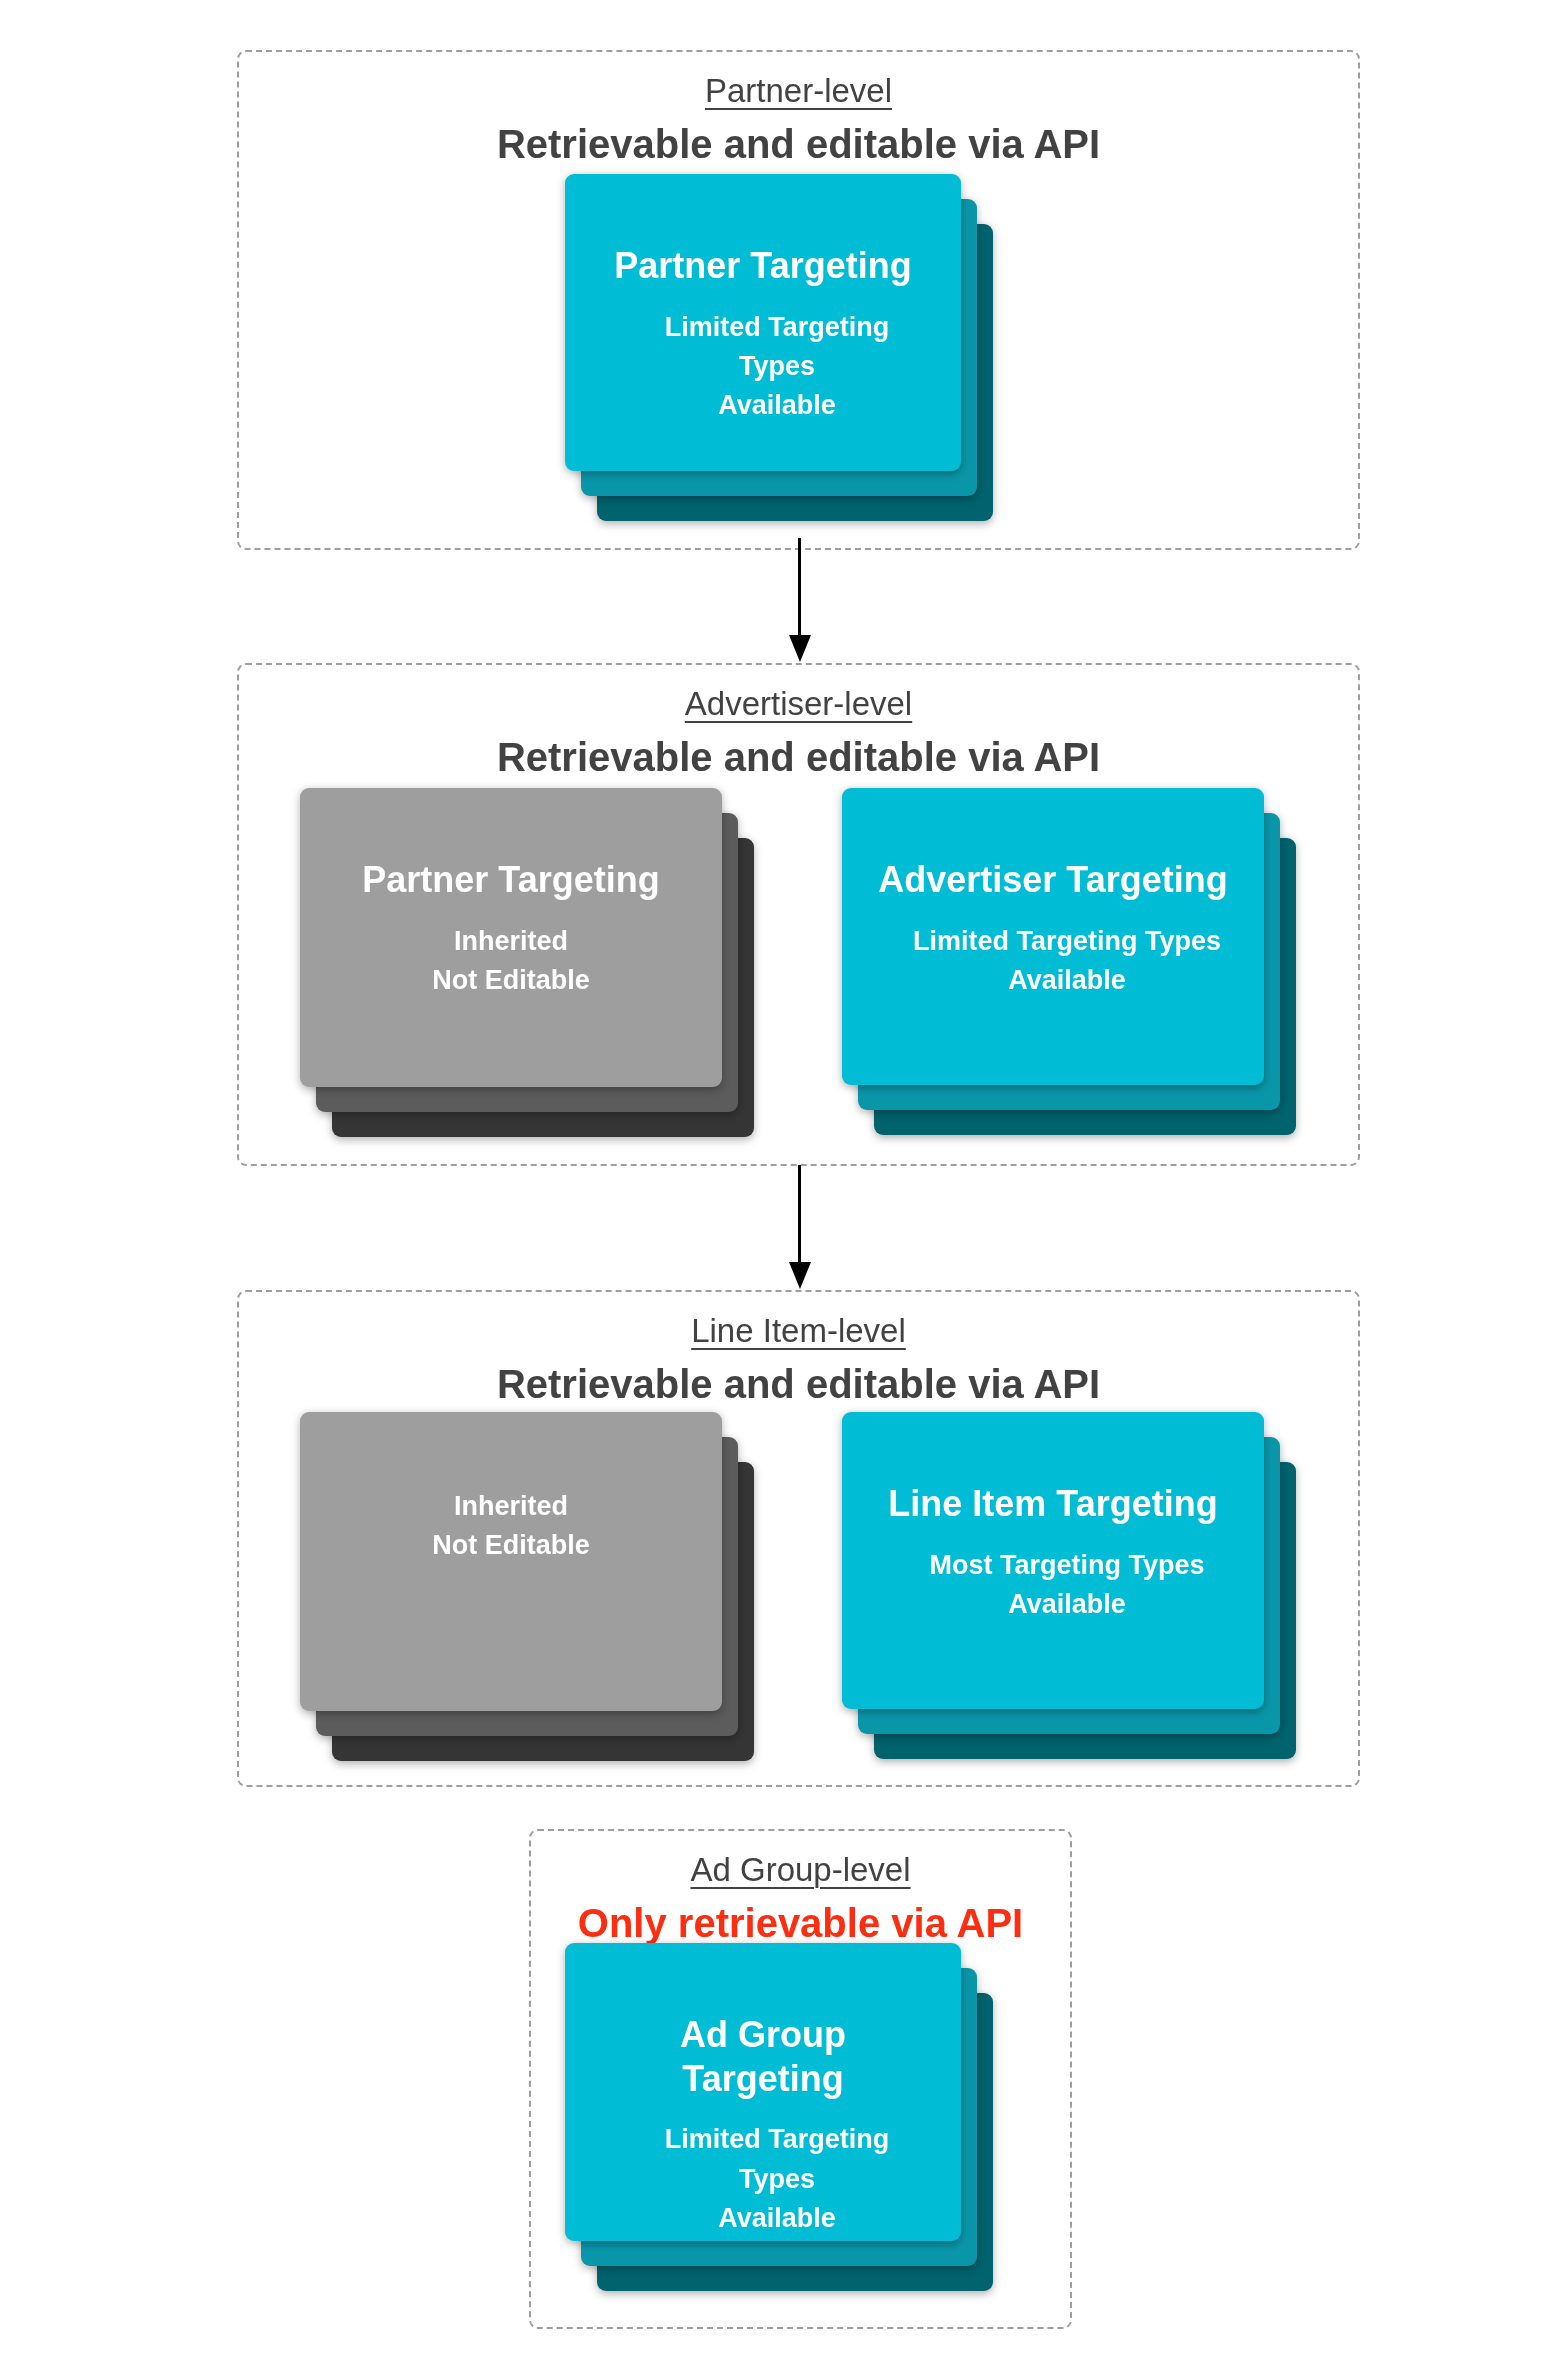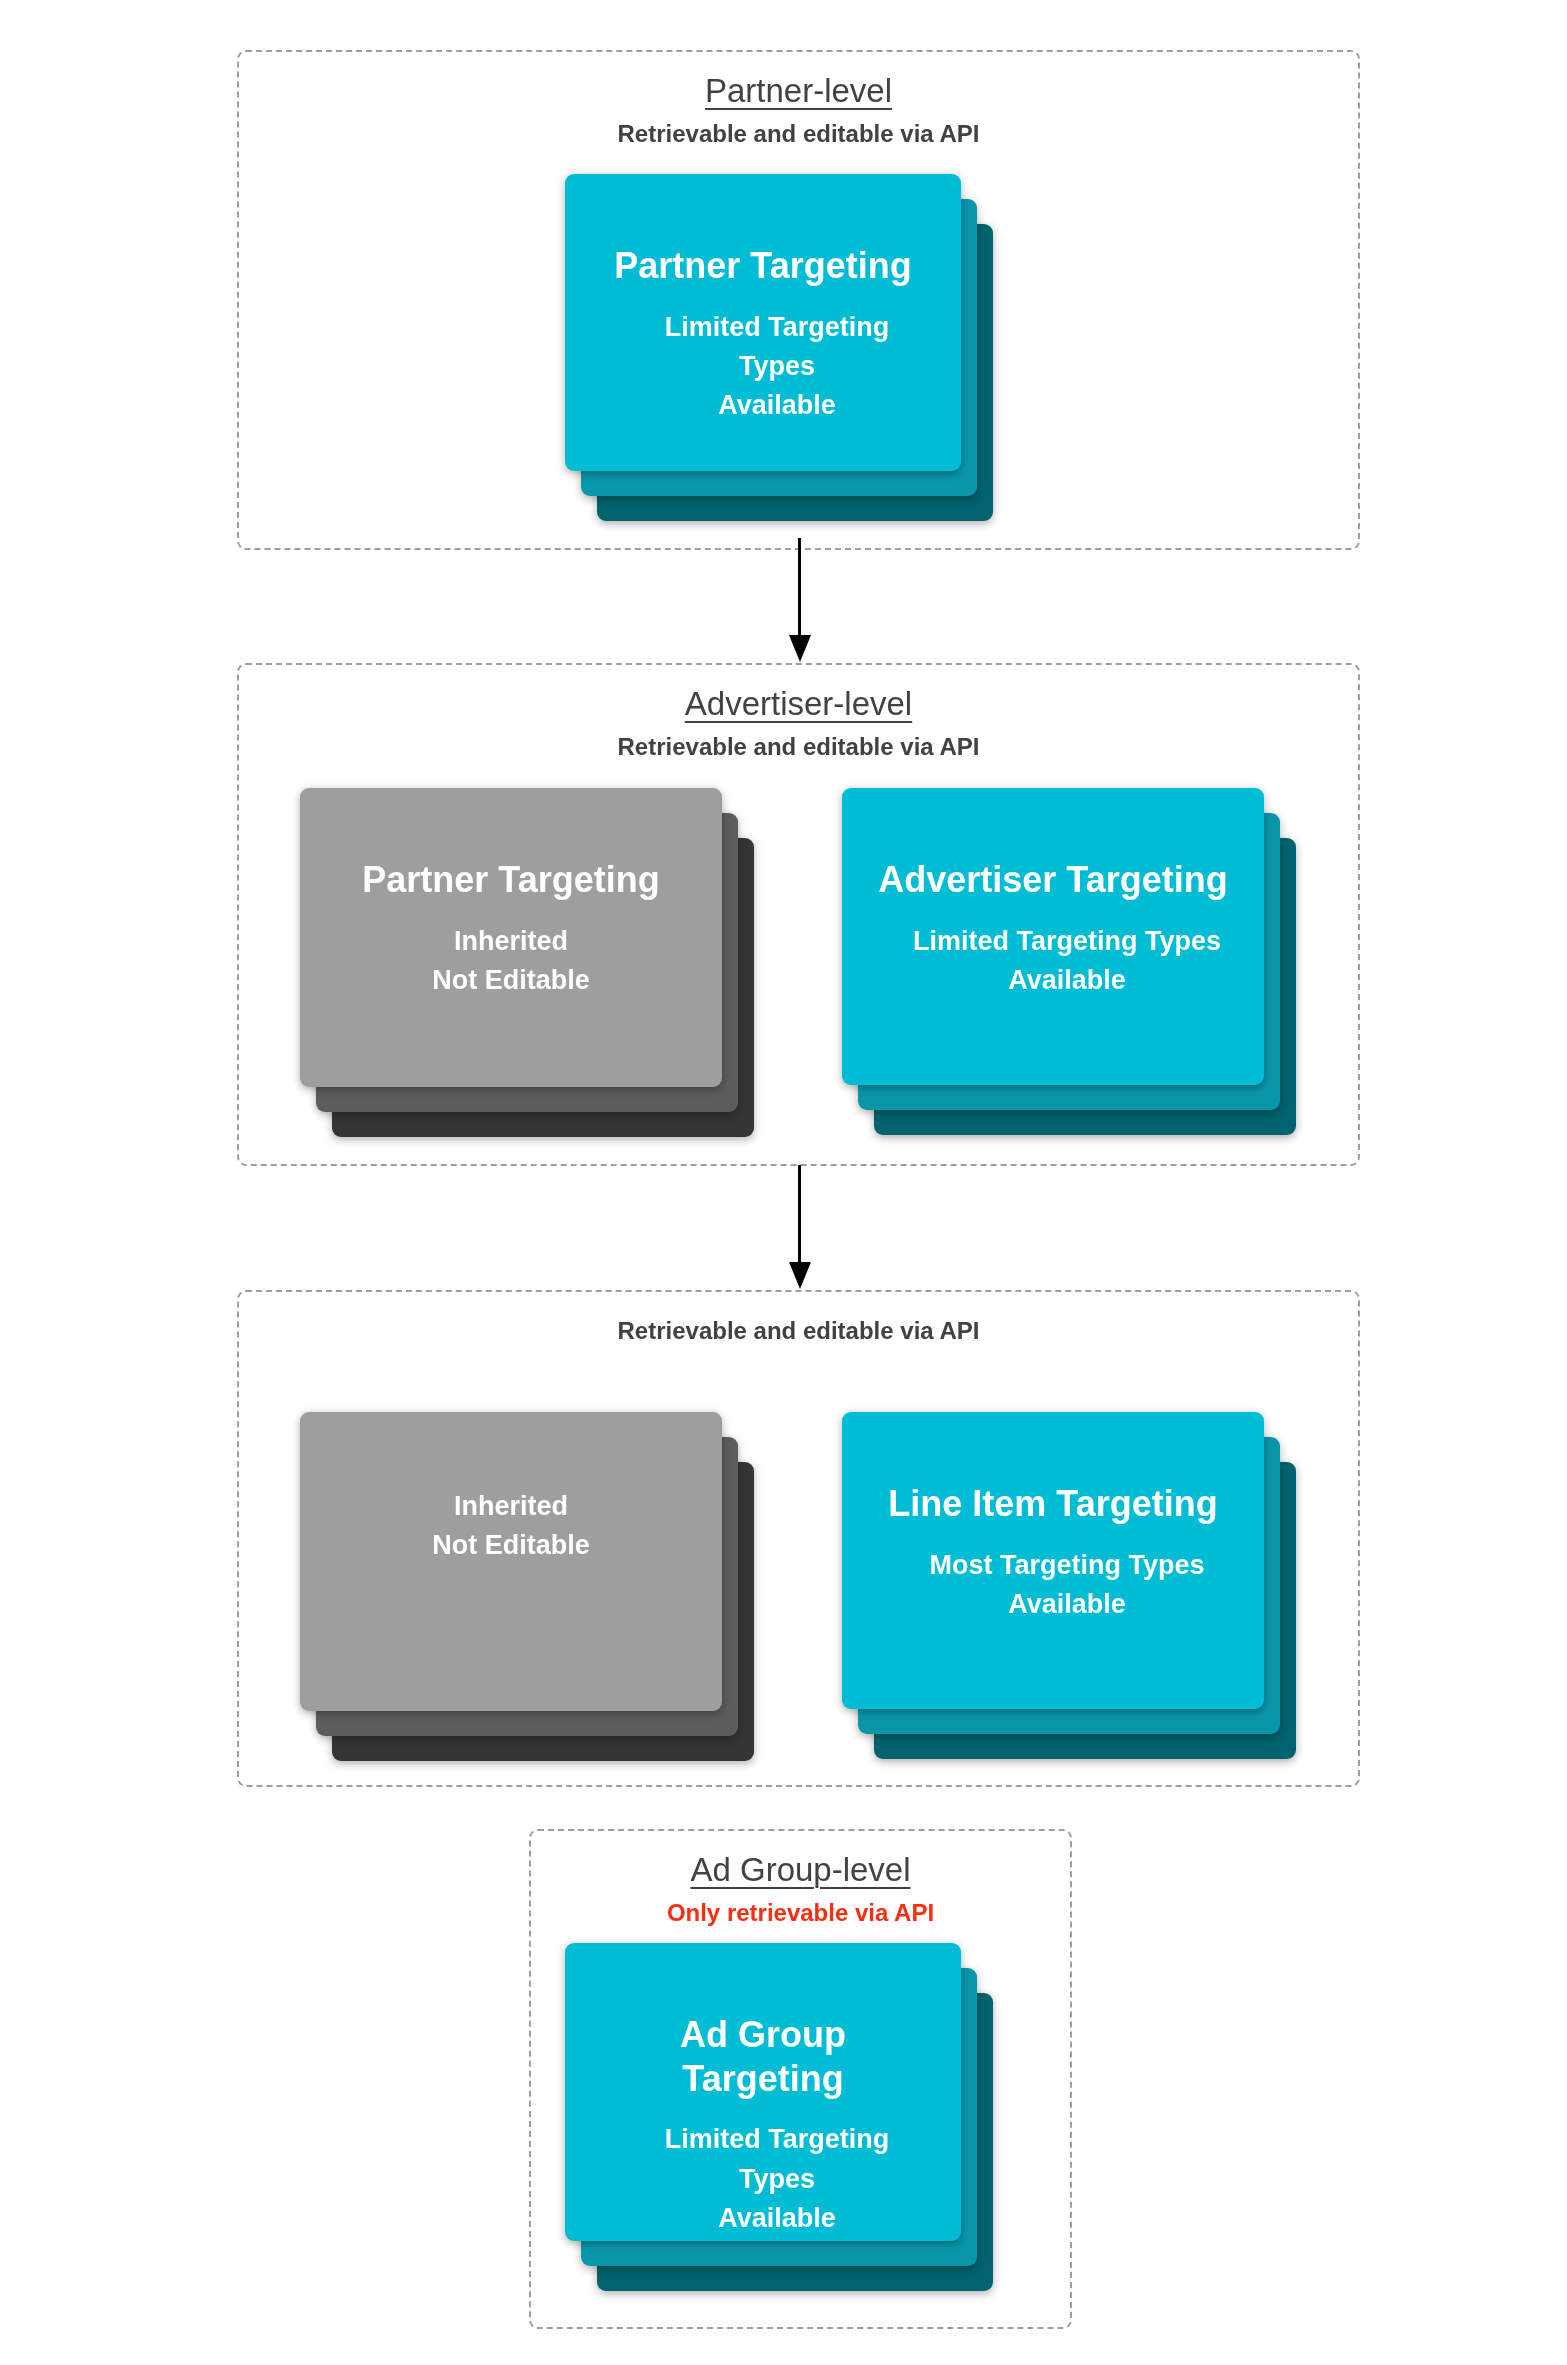--- a/index.html
+++ b/index.html
@@ -26,21 +26,21 @@
   .level-title{
     font-size:33px;
     font-weight:400;
     line-height:1.3;
     text-decoration:underline;
     text-decoration-thickness:2.2px;
     text-underline-offset:6.3px;
   }
   .level-subtitle{
     margin-top:6.3px;
-    font-size:24px;
+    font-size:40px;
     font-weight:700;
     line-height:1.25;
   }
   .level-subtitle.red{ color:var(--red-text); }
 
   .stack{ position:absolute; }
   .layer{
     position:absolute;
     border-radius:9px;
     box-shadow:0 2.7px 8px rgba(0,0,0,0.30);
@@ -161,20 +161,21 @@
     </div>
   </section>
 
   <div class="arrow" style="left:788px; top:1165px; height:124px;">
     <div class="arrow-line"></div>
     <div class="arrow-head"></div>
   </div>
 
   <section class="level-box" style="left:237px; top:1290px; width:1123px; height:497px;">
     <div class="level-header">
+      <div class="level-title">Line Item-level</div>
       <div class="level-subtitle">Retrievable and editable via API</div>
     </div>
     <div class="stack" style="left:61px; top:120px; width:454px; height:349px;">
       <div class="layer back gray-back" style="width:422px; height:299px;"></div>
       <div class="layer mid gray-mid" style="width:422px; height:299px;"></div>
       <div class="layer front gray-front" style="width:422px; height:299px;">
         <div class="card-content two-line-heading">
           <div class="card-sub">
             <span>Inherited</span>
             <span>Not Editable</span>

